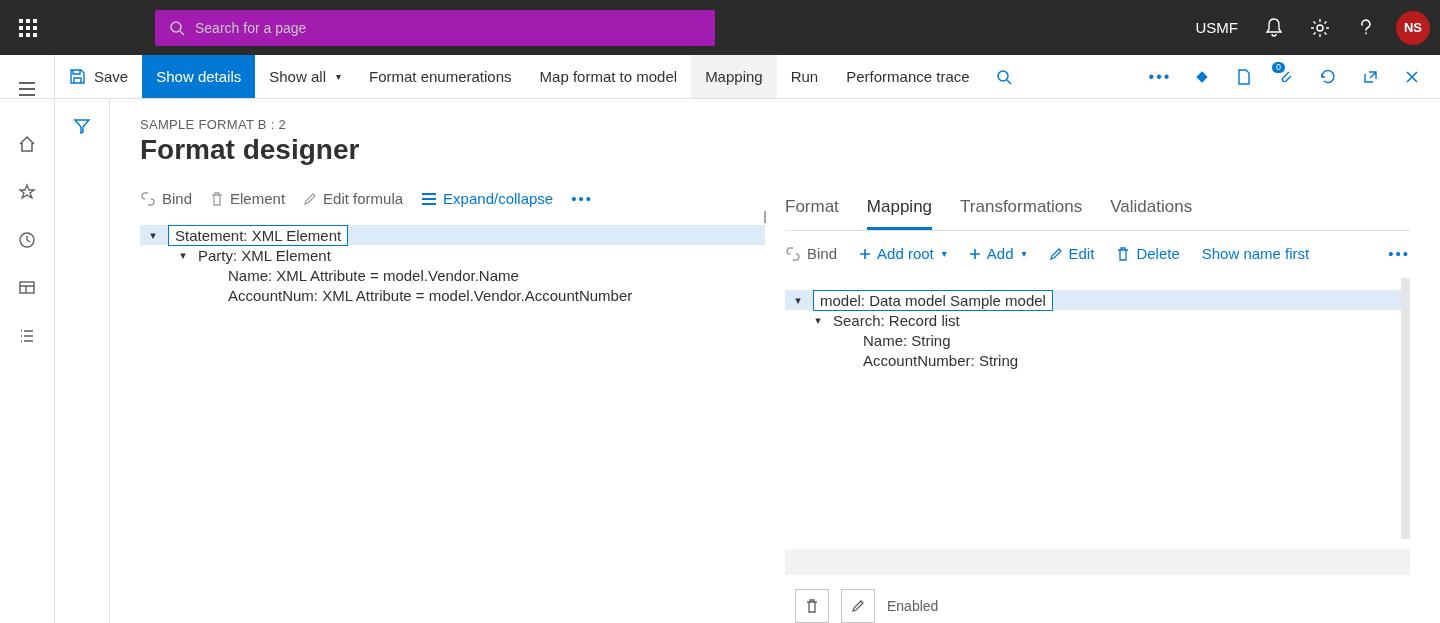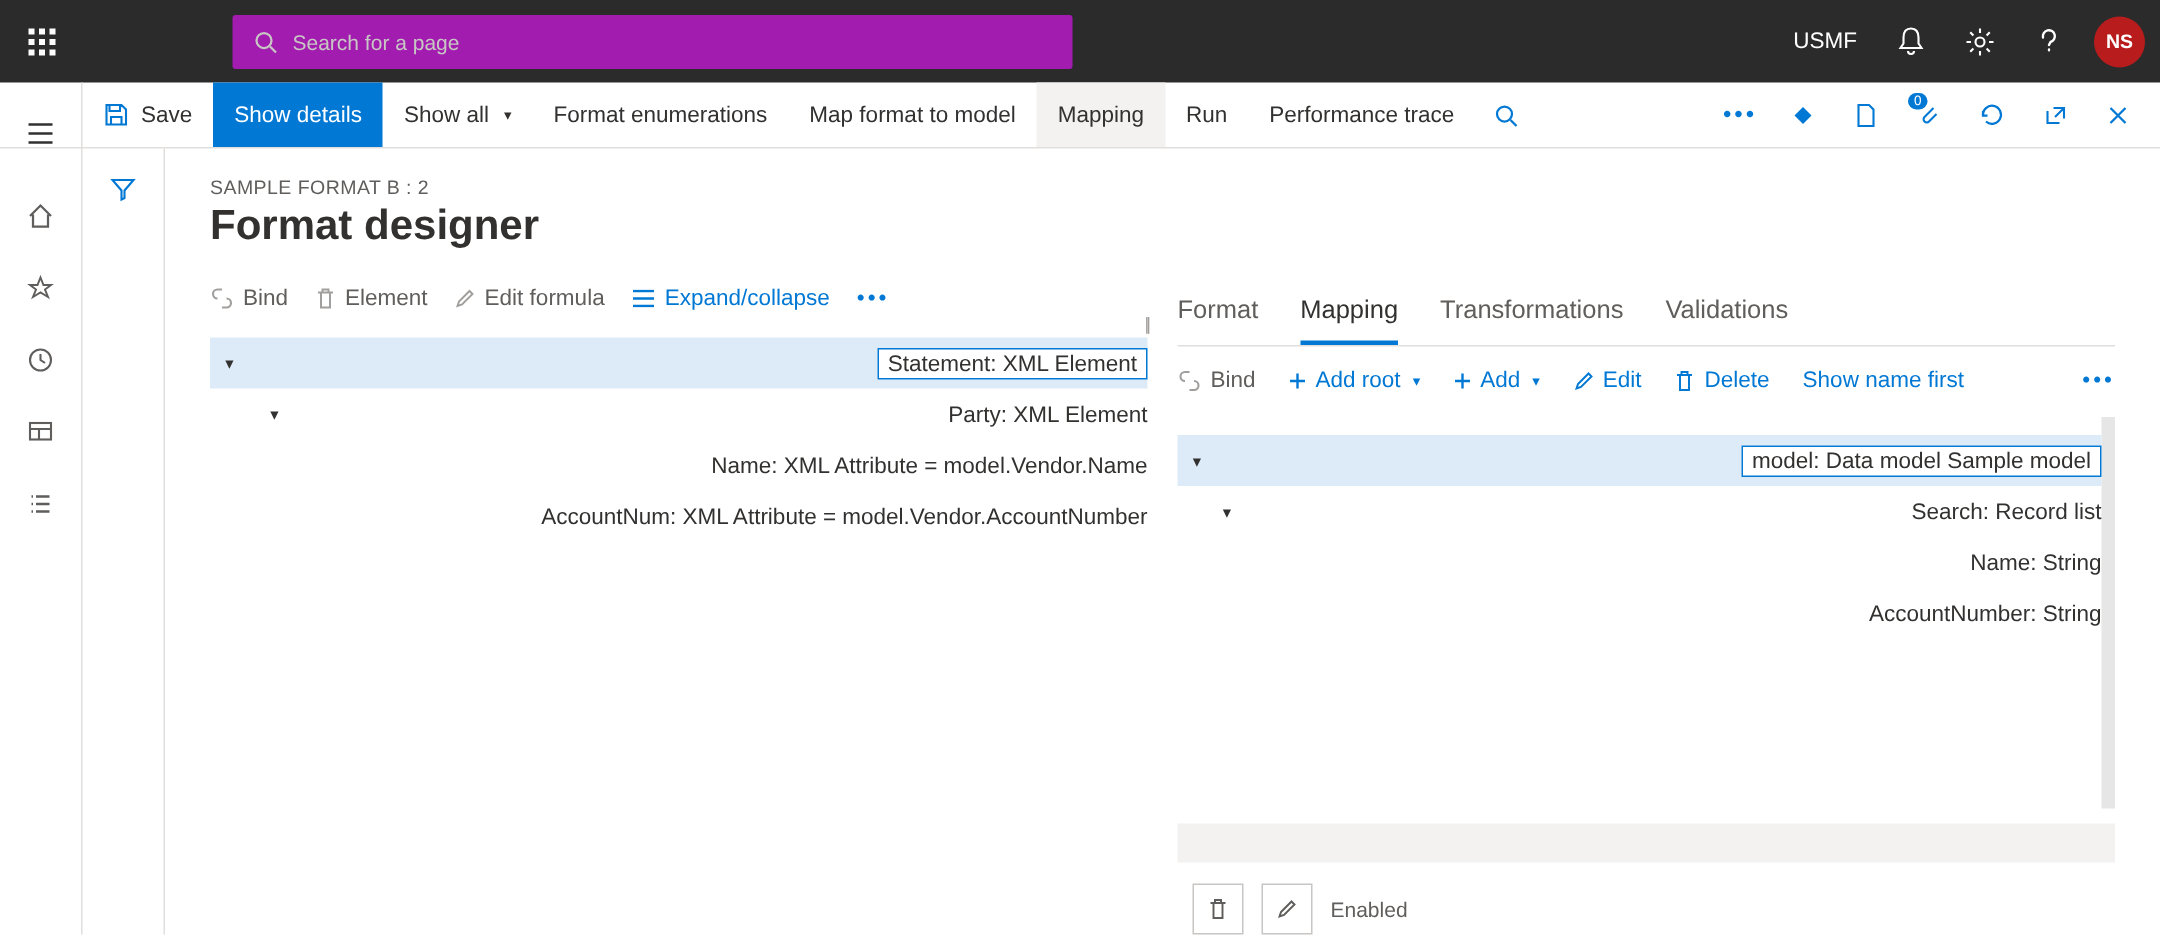--- a/index.html
+++ b/index.html
@@ -99,23 +99,22 @@
     display:flex; align-items:center; gap:18px; margin-top:18px;
     font-size:15px; color: var(--ms-text-secondary);
     padding: 6px 0;
   }
   .toolbar .titem { display:flex; align-items:center; gap:6px; }
   .toolbar .accent { color: var(--ms-blue); }
   .toolbar .ellipsis { color: var(--ms-blue); letter-spacing:2px; }
   
   .tree { margin-top:12px; font-size:15px; }
   .tree-row {
-    display:flex; align-items:center; height:34px; padding-left:6px; gap:8px;
+    display:flex; align-items:center; height:20px; padding-left:6px; gap:8px;
     position:relative;
-    justify-content:space-between;
   }
   .tree-row.selected-bg { background: #DDEBF8; }
   .tree-row.selected-box .label-box {
     border:1px solid var(--ms-blue); background:#fff; padding:1px 6px;
   }
   .tri {
     width:14px; display:inline-flex; justify-content:center; color:#323130;
     transform: rotate(0deg);
   }
   .tri::before { content:"▾"; font-size:11px; }

